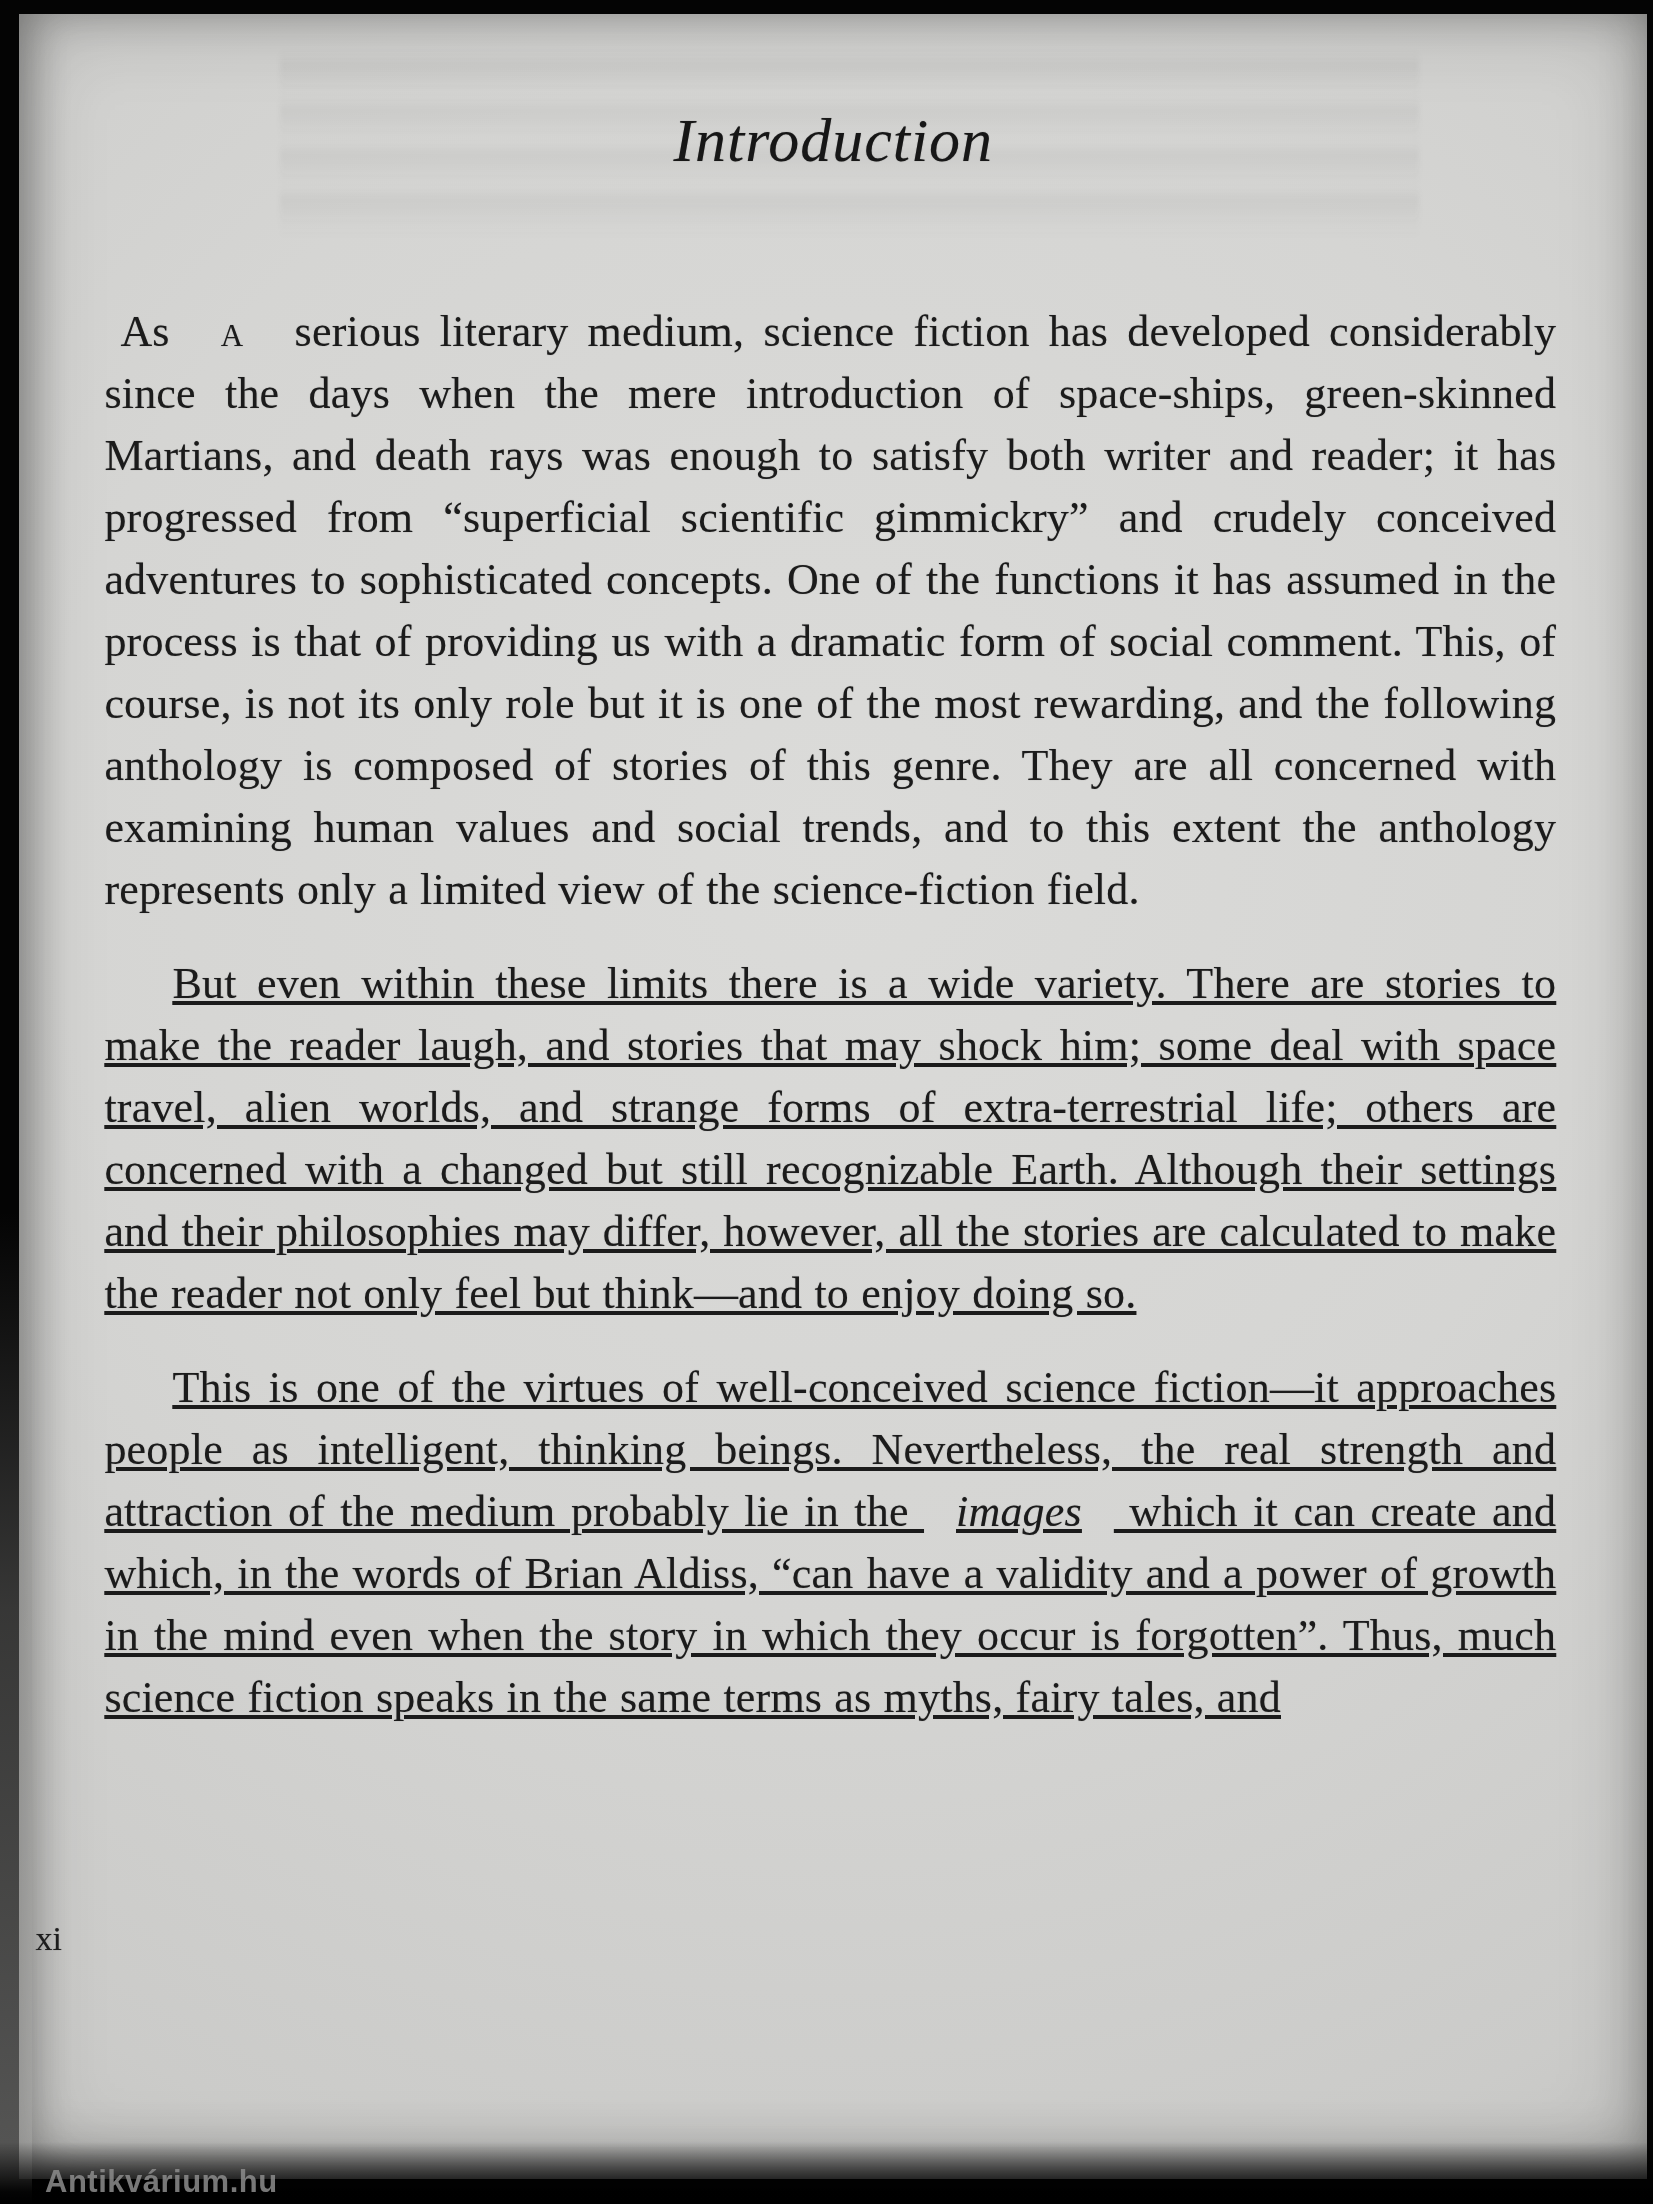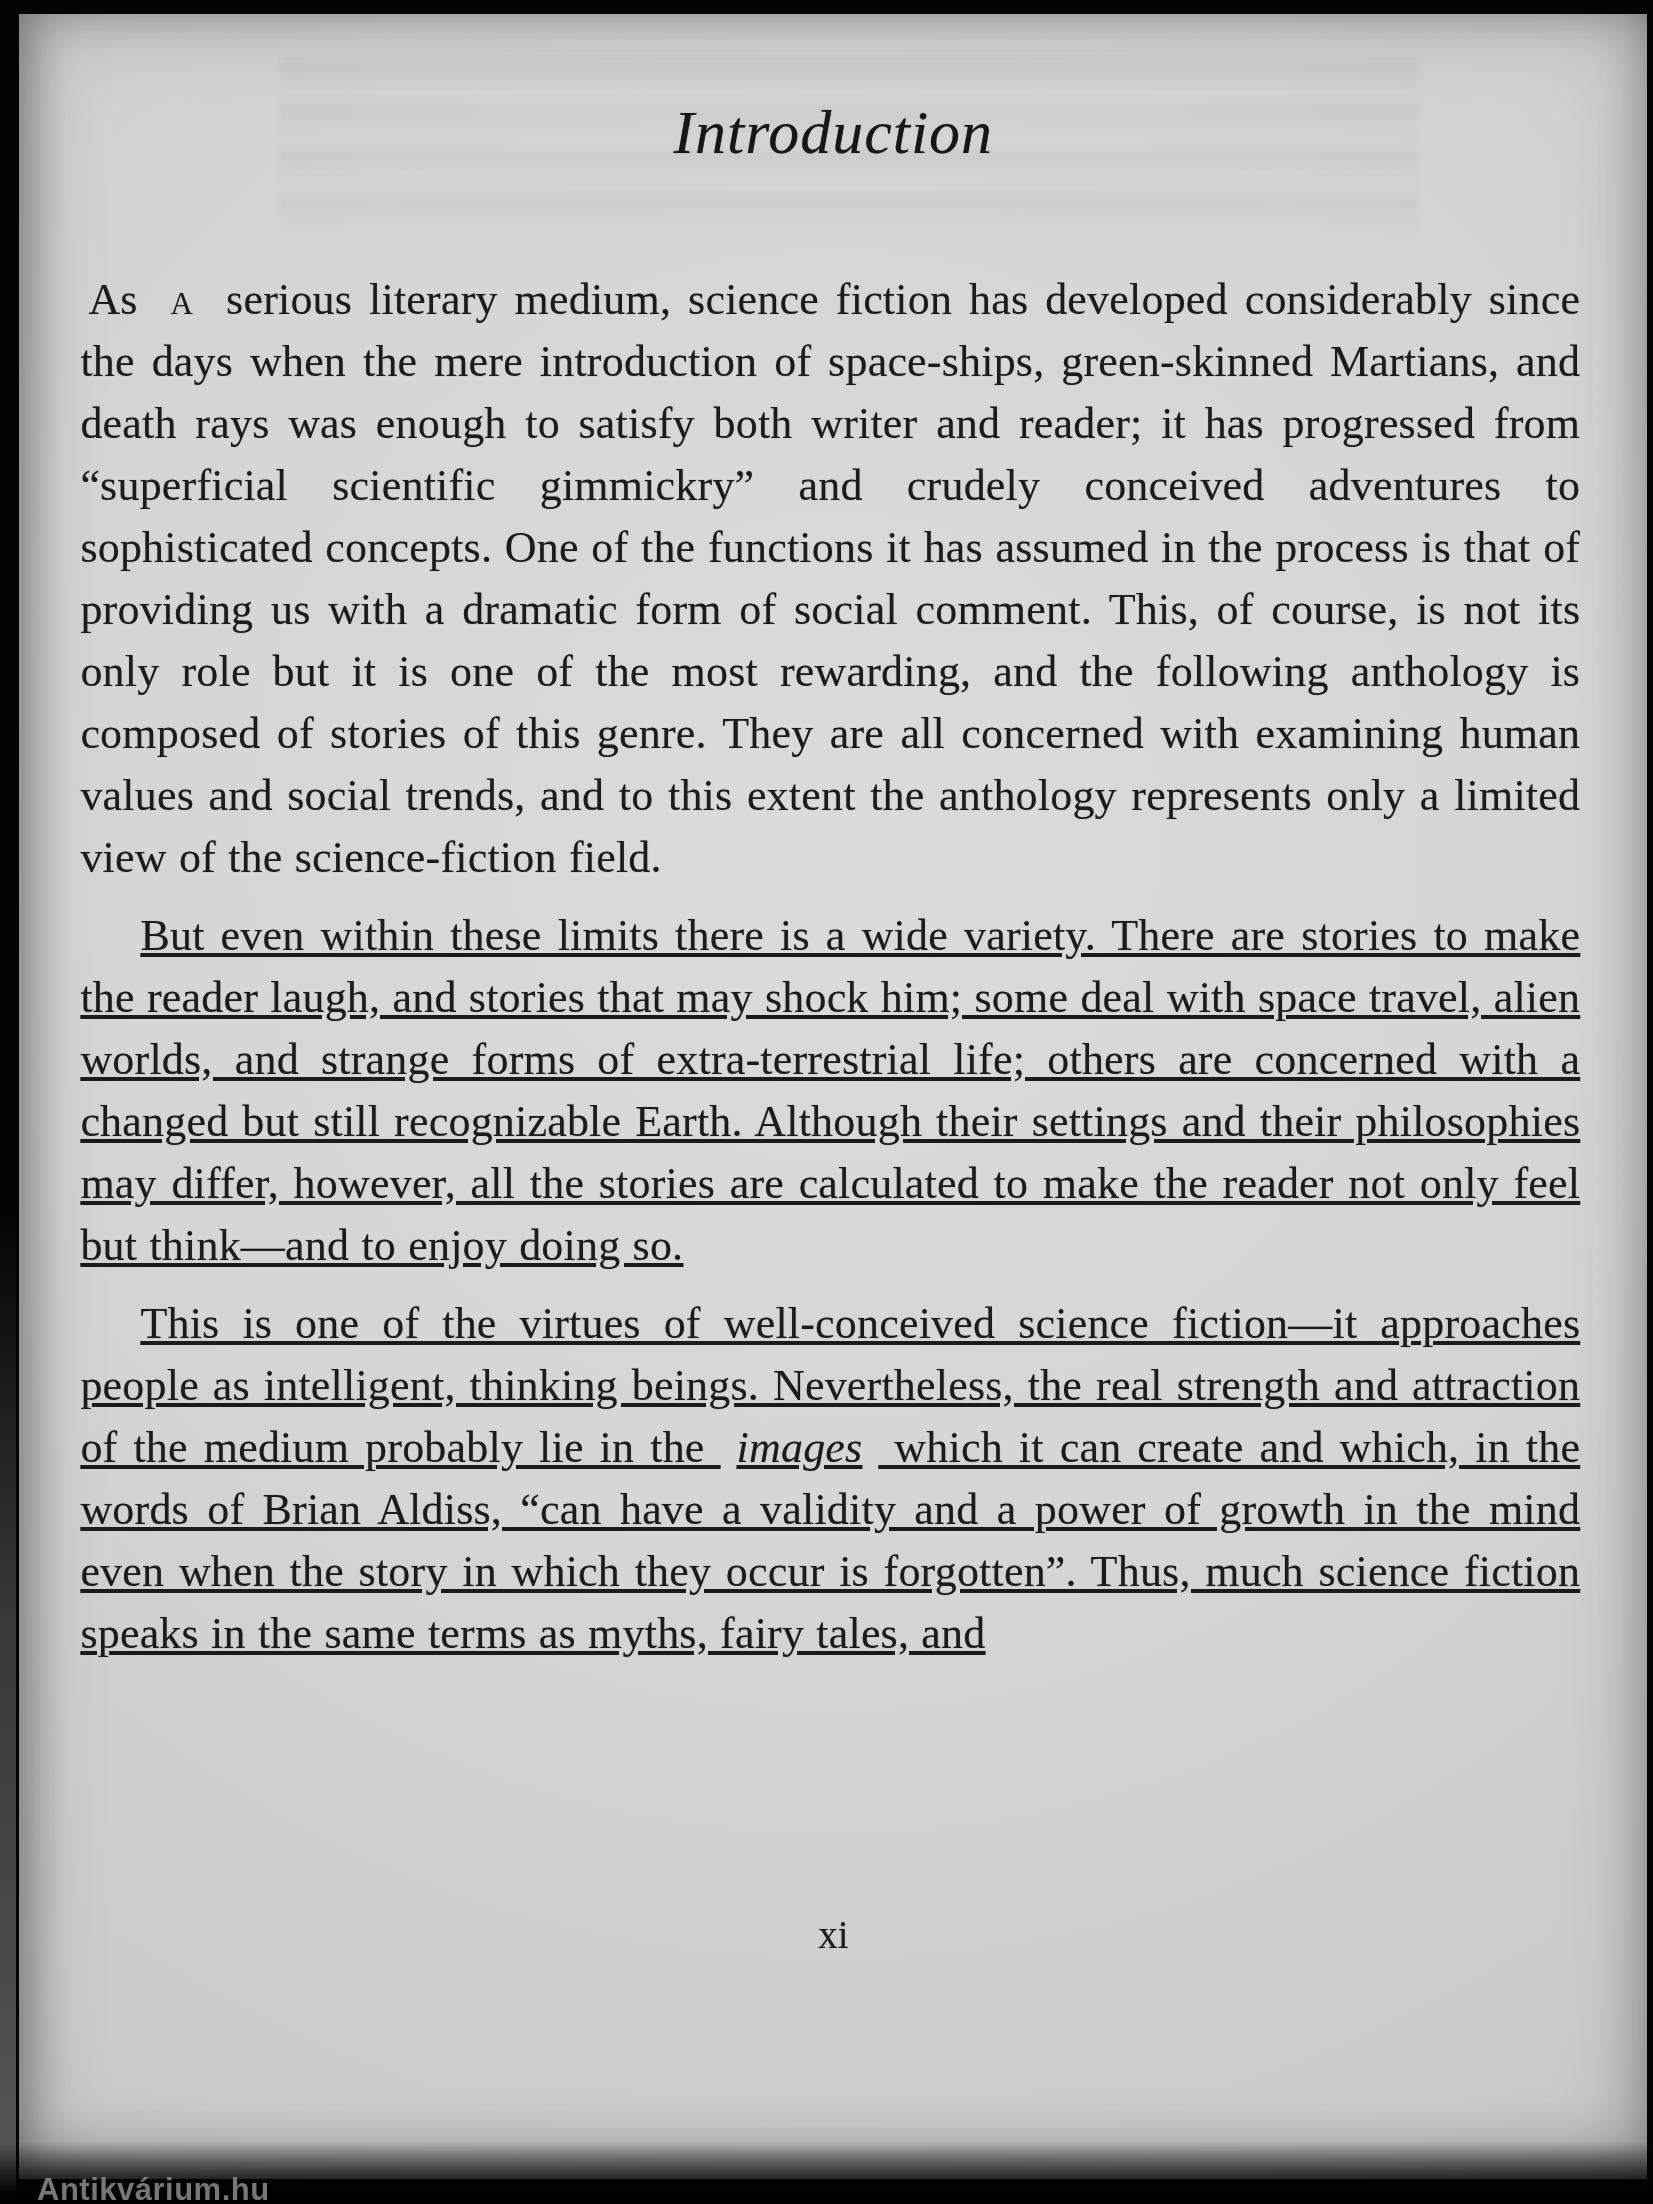--- a/index.html
+++ b/index.html
@@ -1,15 +1,15 @@
 <!DOCTYPE html>
 <html><head>
 <meta charset="utf-8">
 <style>
-  * { margin: 0; padding: 8px; box-sizing: border-box; }
+  * { margin: 0; padding: 16px; box-sizing: border-box; }
 
   html, body {
     width: 1654px;
     height: 2205px;
     overflow: hidden;
     background: #000;
     font-family: "Liberation Serif", serif;
   }
 
   .scan {
@@ -81,22 +81,22 @@
   .para.indent { text-indent: 52px; text-decoration: underline; }
 
   .smallcaps { font-variant: small-caps; }
   .italic    { font-style: italic; }
 
   .page-number {
     position: absolute;
     top: 1890px;
     left: 0;
     width: 100%;
-    text-align: center;
-    font-size: 39px;
+    text-align: left;
+    font-size: 34px;
     color: #1d1d1d;
     text-shadow: 0 0 1px rgba(25,25,25,0.4);
   }
 
   
   .bottom-fade {
     position: absolute;
     left: 0;
     right: 0;
     bottom: 0;

